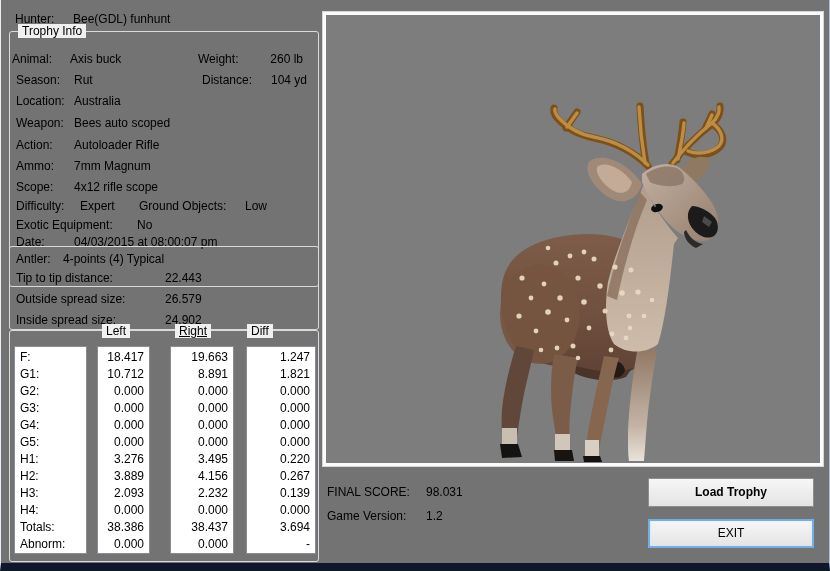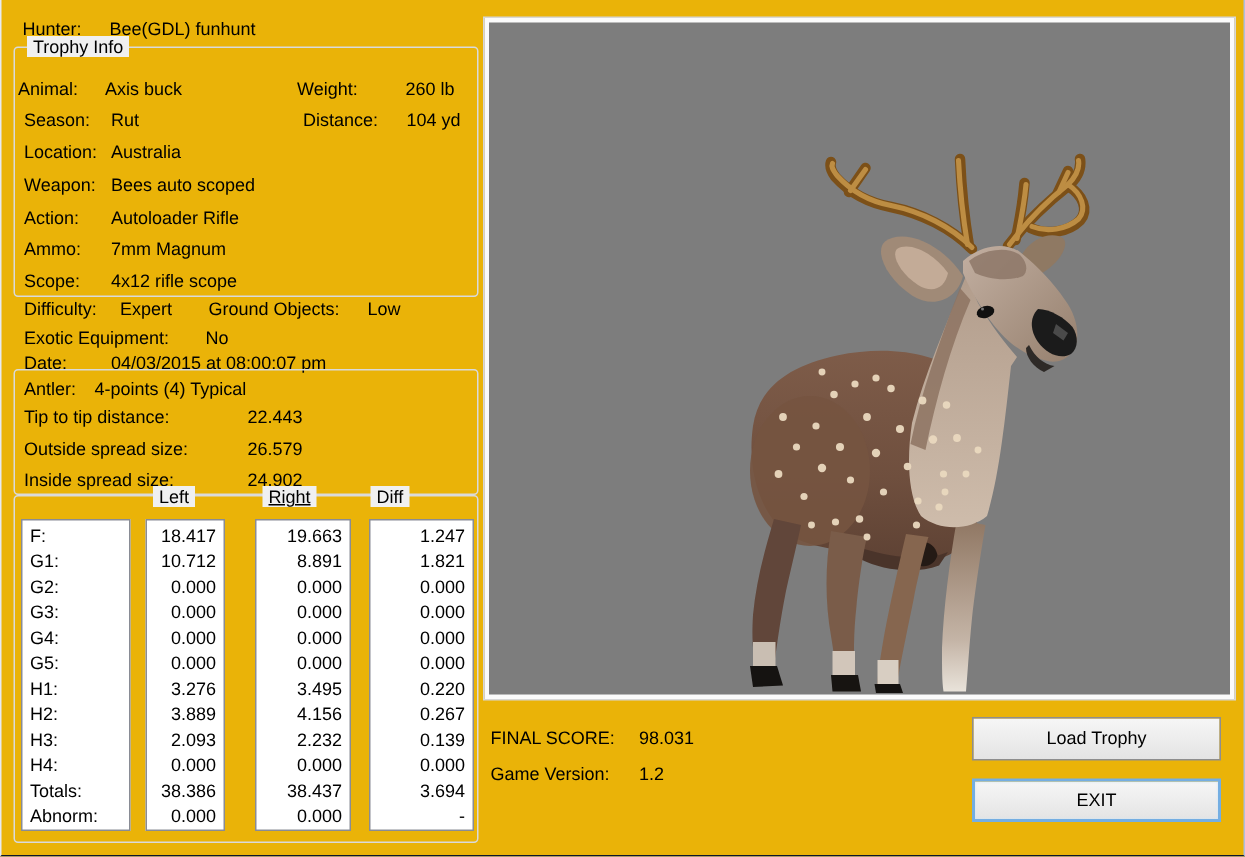--- a/index.html
+++ b/index.html
@@ -1,20 +1,20 @@
 <!DOCTYPE html>
 <html><head>
 <meta charset="utf-8">
 <style>
   html,body{margin:0;padding:0;background:#d8d8d8;}
   .stage{
     position:relative; width:830px; height:571px; overflow:hidden;
-    background:#eab308; color:#000;
+    background:#737373; color:#000;
     font-family:"Liberation Sans", sans-serif; font-size:12px;
-    border-right:1px solid #aebfdf; border-bottom:1px solid #0f172a; border-left:1px solid #e7ebf4;
+    border-right:1px solid #aebfdf; border-bottom:8px solid #0f172a; border-left:1px solid #e7ebf4;
     box-sizing:border-box;
   }
   .row{position:absolute; height:14px; line-height:14px; white-space:nowrap;}
   .lbl{display:inline-block; vertical-align:top;}
   .groupbox{position:absolute; border:1px solid #d9dadc; border-radius:3px; box-sizing:border-box; background:transparent;}
   .legend{position:absolute; top:-8px; background:#f0f0f0; padding:0 4px; line-height:14px; height:14px; white-space:nowrap;}
   .listbox{position:absolute; background:#ffffff; border:1px solid #898c95; box-sizing:border-box; padding-top:2px; overflow:hidden;}
   .lb-row{height:17px; line-height:17px; padding:0 5px; white-space:nowrap;}
   .lb-num{text-align:right;}
   .col-header{position:absolute; top:-7px; background:#f0f0f0; padding:0 4px; height:14px; line-height:14px;}
@@ -36,21 +36,21 @@
 </style>
 </head>
 <body>
 
 <div class="stage">
 
   <div class="row" style="left:14px; top:12px;">
     <span class="lbl" style="width:58px;">Hunter:</span><span>Bee(GDL) funhunt</span>
   </div>
 
-  <div class="groupbox" style="left:8px; top:31px; width:310px; height:167px;">
+  <div class="groupbox" style="left:8px; top:31px; width:310px; height:256px;">
     <div class="legend" style="left:8px;">Trophy Info</div>
 
     <div class="row" style="left:2px; top:20px; width:298px;">
       <span class="lbl" style="width:58px;">Animal:</span><span>Axis buck</span>
       <span class="lbl" style="position:absolute; left:186px;">Weight:</span>
       <span class="valbox" style="position:absolute; left:239px; width:52px;">260 lb</span>
     </div>
 
     <div class="row" style="left:6px; top:41px; width:298px;">
       <span class="lbl" style="width:58px;">Season:</span><span>Rut</span>
@@ -302,16 +302,16 @@
     </svg>
   </div>
 
   <div class="row" style="left:326px; top:485px;">
     <span class="lbl" style="width:99px;">FINAL SCORE:</span><span>98.031</span>
   </div>
   <div class="row" style="left:326px; top:509px;">
     <span class="lbl" style="width:99px;">Game Version:</span><span>1.2</span>
   </div>
 
-  <div class="btn" style="left:647px; top:478px;">Load Trophy</div>
+  <div class="btn" style="left:647px; top:478px;font-weight:bold;">Load Trophy</div>
   <div class="btn btn-focused" style="left:647px; top:519px;">EXIT</div>
 
 </div>
 
 </body></html>

